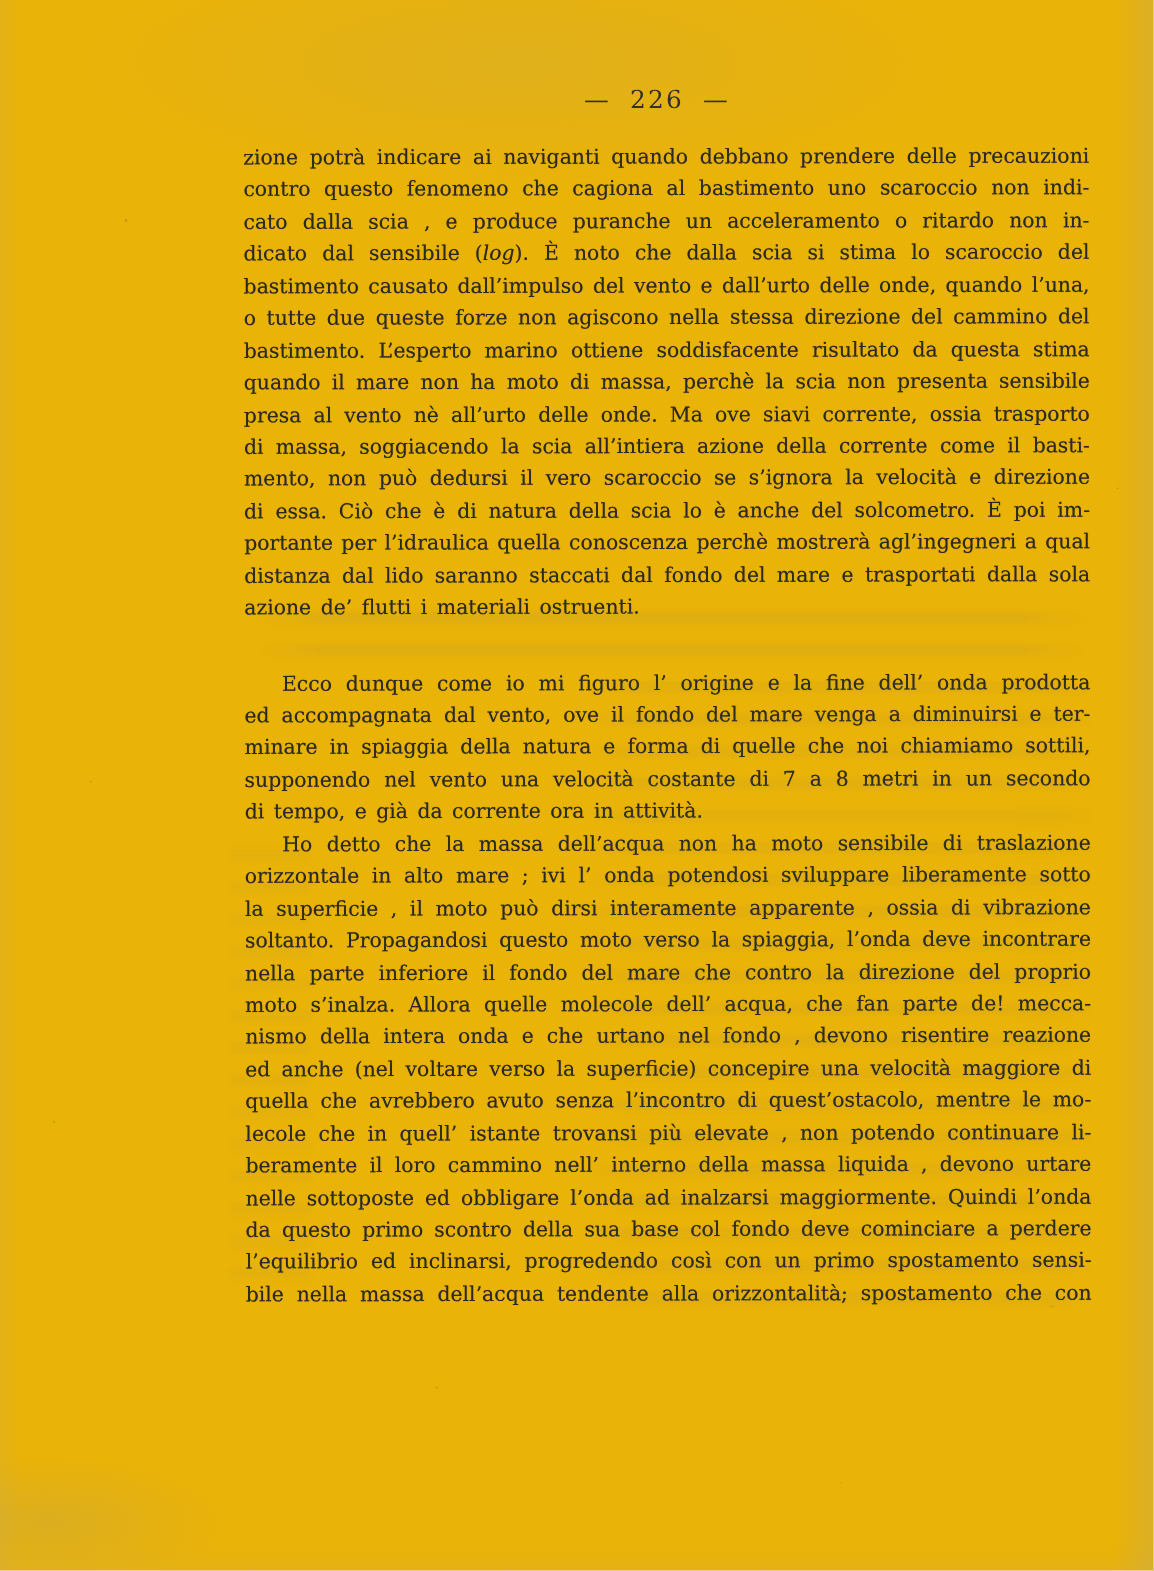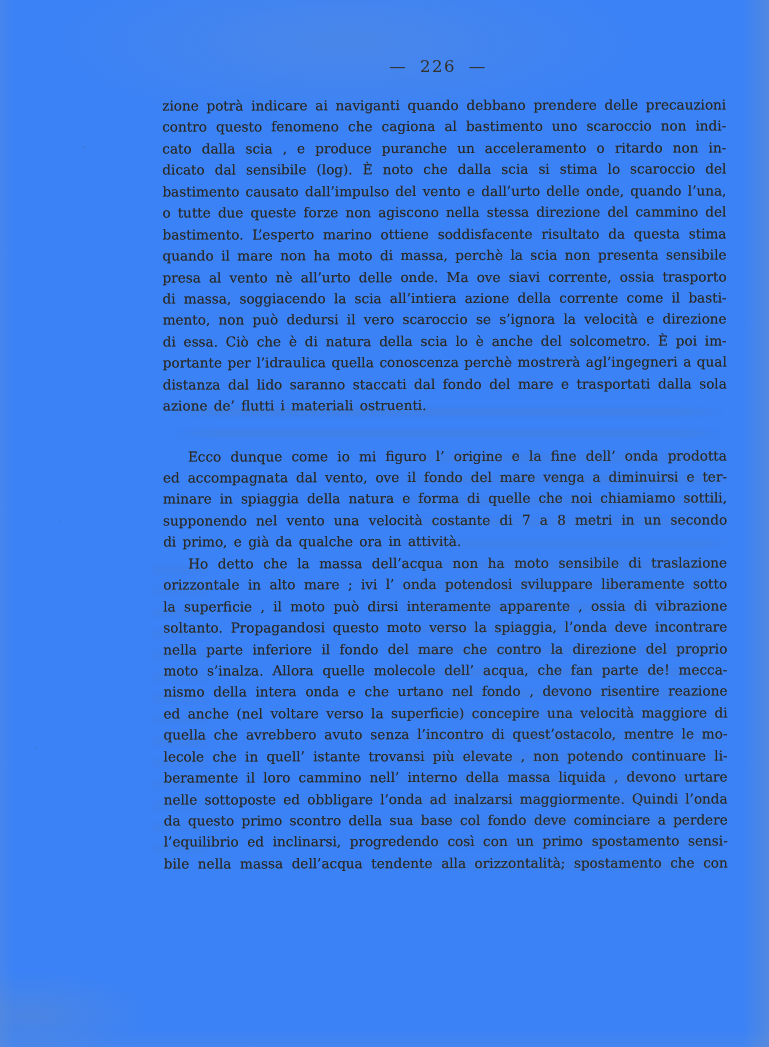--- a/index.html
+++ b/index.html
@@ -1,20 +1,20 @@
 <!DOCTYPE html>
 <html><head>
 <meta charset="utf-8">
 <style>
   html, body { margin: 0; padding: 0; background: #e9e8e4; }
   .page {
     position: relative;
     width: 769px;
     height: 1047px;
-    background: #3b82f6;
+    background: #eab308;
     overflow: hidden;
     font-family: "DejaVu Serif", "Liberation Serif", serif;
     color: #2b2923;
   }
   
   .page::before {
     content: "";
     position: absolute; inset: 0;
     background:
       radial-gradient(ellipse 420px 120px at 45% 4%, rgba(165,162,152,0.14), rgba(165,162,152,0) 70%),
@@ -49,21 +49,21 @@
   .para { margin: 0; }
   .para.gap { margin-top: 29px; }
   .para.indent .line:first-child { text-indent: 25px; }
   .line {
     white-space: nowrap;
     text-align: justify;
     text-align-last: justify;
     height: 21.45px;
   }
   .line.flush { text-align-last: left; word-spacing: 2px; }
-  .it { }
+  .it { font-style: italic; }
   
   .bleed {
     position: absolute;
     pointer-events: none;
     filter: blur(1.6px);
     background: repeating-linear-gradient(
       180deg,
       rgba(110,115,95,0) 0px,
       rgba(110,115,95,0) 5px,
       rgba(110,115,95,0.085) 7px,
@@ -110,21 +110,21 @@
         <div class="line"><span>di essa. Ciò che è di natura della scia lo è anche del solcometro. È poi im-</span></div>
         <div class="line"><span>portante per l’idraulica quella conoscenza perchè mostrerà agl’ingegneri a qual</span></div>
         <div class="line"><span>distanza dal lido saranno staccati dal fondo del mare e trasportati dalla sola</span></div>
         <div class="line flush"><span>azione de’ flutti i materiali ostruenti.</span></div>
       </div>
       <div class="para indent gap">
         <div class="line"><span>Ecco dunque come io mi figuro l’ origine e la fine dell’ onda prodotta</span></div>
         <div class="line"><span>ed accompagnata dal vento, ove il fondo del mare venga a diminuirsi e ter-</span></div>
         <div class="line"><span>minare in spiaggia della natura e forma di quelle che noi chiamiamo sottili,</span></div>
         <div class="line"><span>supponendo nel vento una velocità costante di 7 a 8 metri in un secondo</span></div>
-        <div class="line flush"><span>di primo, e già da qualche ora in attività.</span></div>
+        <div class="line flush"><span>di tempo, e già da corrente ora in attività.</span></div>
       </div>
       <div class="para indent">
         <div class="line"><span>Ho detto che la massa dell’acqua non ha moto sensibile di traslazione</span></div>
         <div class="line"><span>orizzontale in alto mare ; ivi l’ onda potendosi sviluppare liberamente sotto</span></div>
         <div class="line"><span>la superficie , il moto può dirsi interamente apparente , ossia di vibrazione</span></div>
         <div class="line"><span>soltanto. Propagandosi questo moto verso la spiaggia, l’onda deve incontrare</span></div>
         <div class="line"><span>nella parte inferiore il fondo del mare che contro la direzione del proprio</span></div>
         <div class="line"><span>moto s’inalza. Allora quelle molecole dell’ acqua, che fan parte de! mecca-</span></div>
         <div class="line"><span>nismo della intera onda e che urtano nel fondo , devono risentire reazione</span></div>
         <div class="line"><span>ed anche (nel voltare verso la superficie) concepire una velocità maggiore di</span></div>

